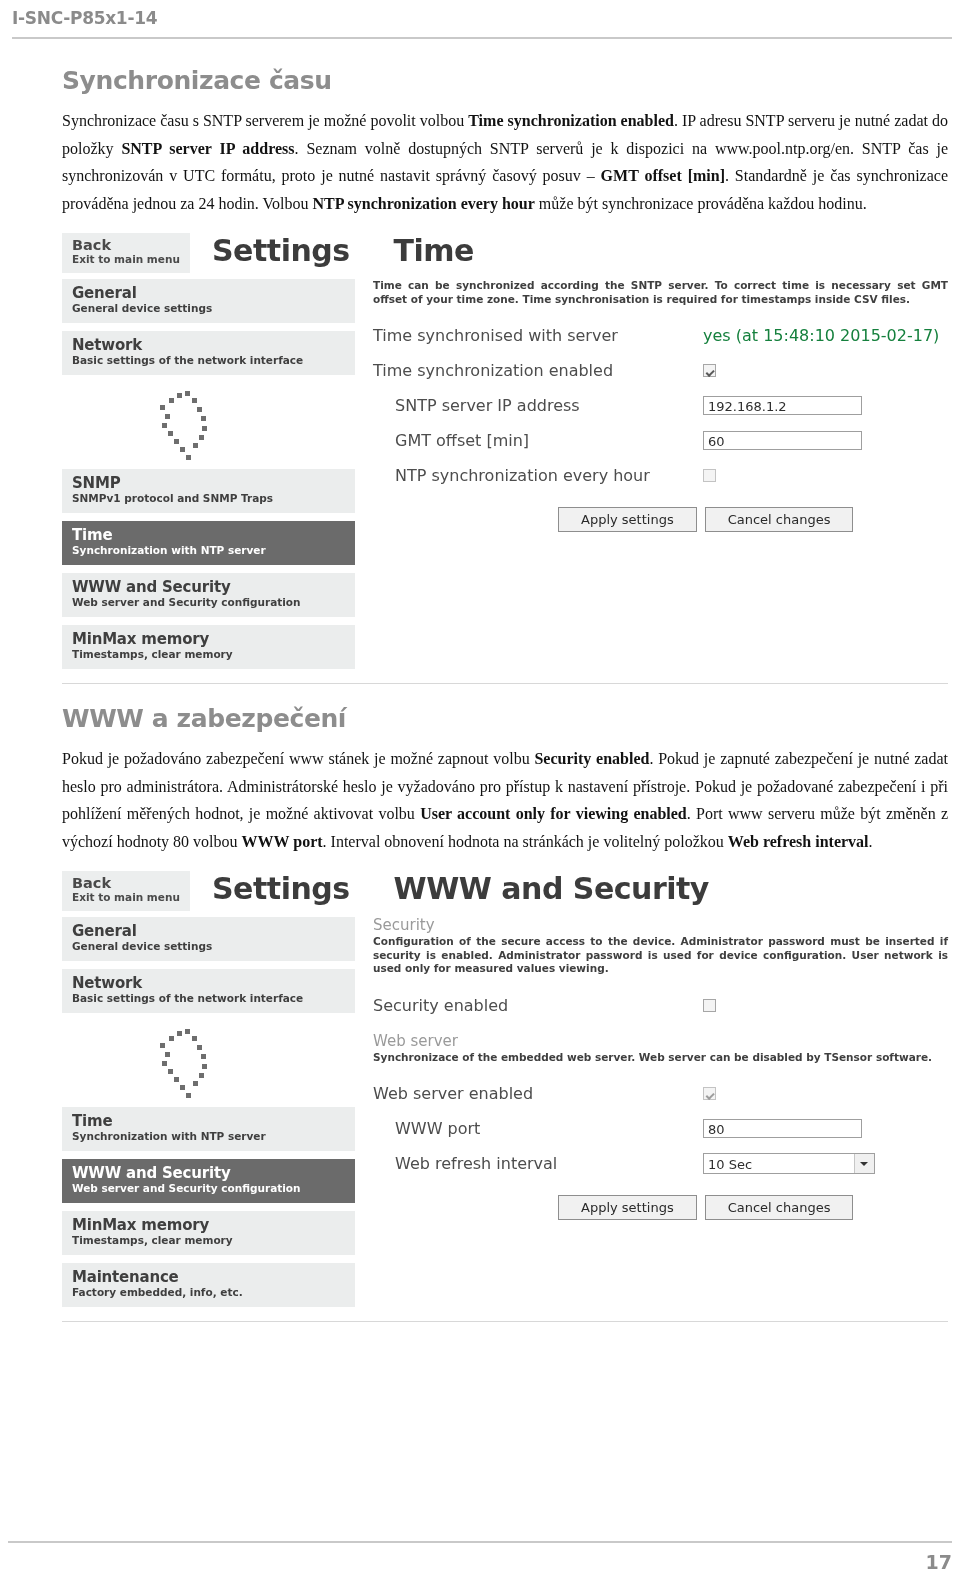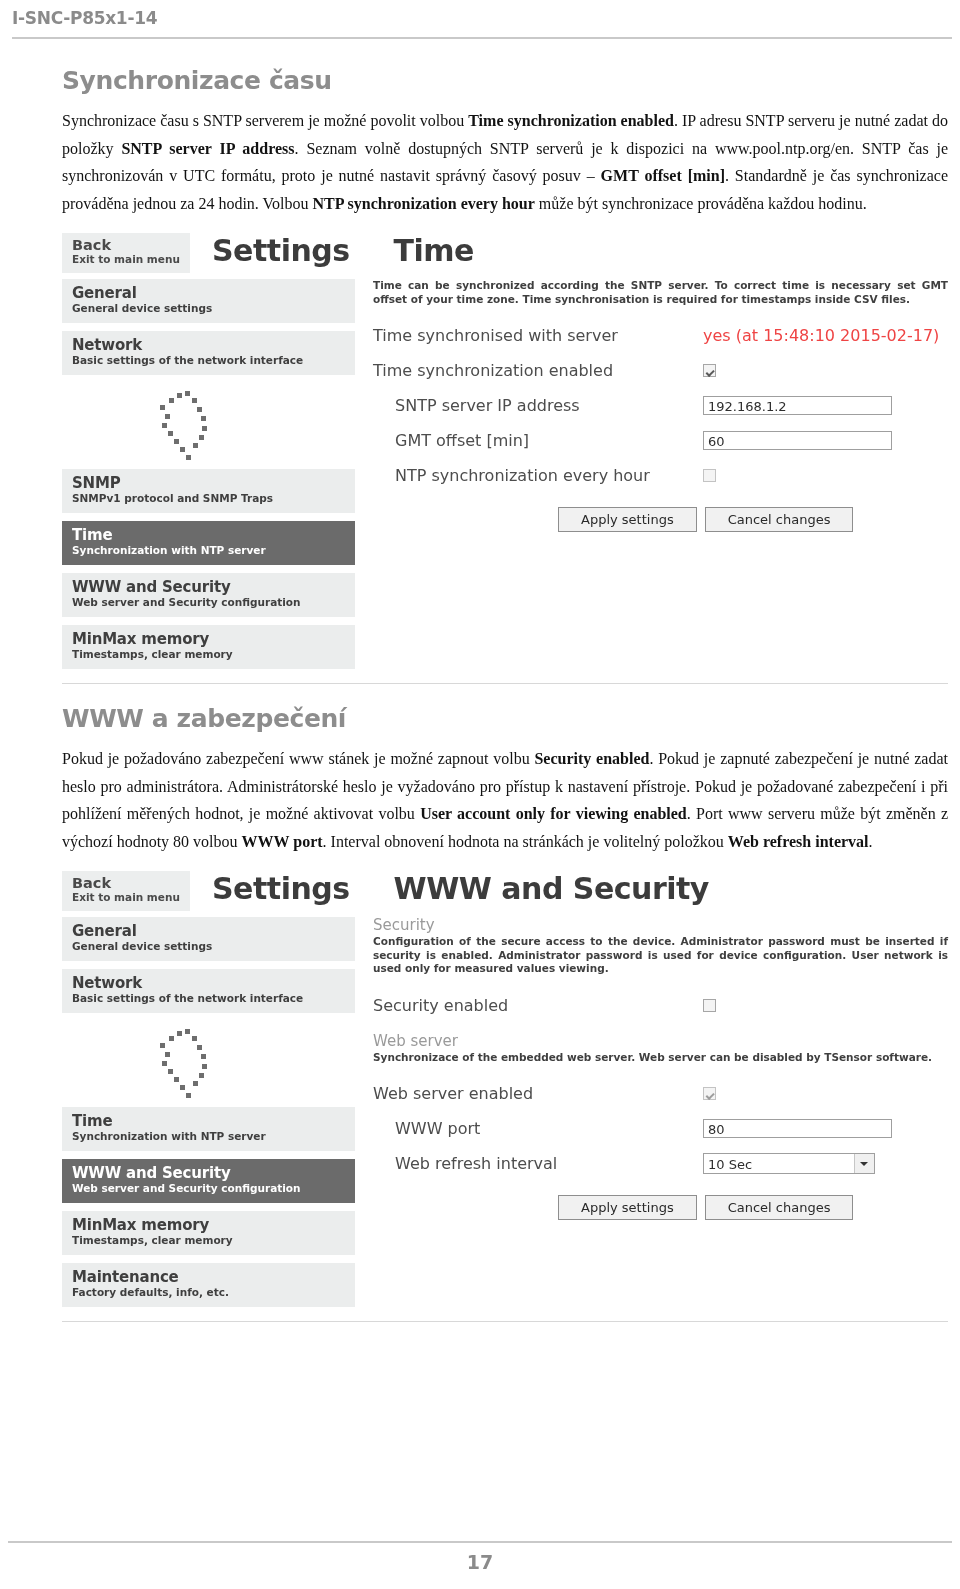--- a/index.html
+++ b/index.html
@@ -176,21 +176,21 @@
     min-height: 35px;
   }
   .field-label {
     font-size: 16px;
     color: #4d4d4d;
     flex: 0 0 330px;
   }
   .field-label.indent { padding-left: 22px; flex-basis: 308px; }
   .field-value {
     font-size: 16px;
-    color: #ef4444;
+    color: #15803d;
   }
 
   .cbx {
     width: 13px;
     height: 13px;
     border: 1px solid #a6a6a6;
     background: #f4f4f4;
     box-sizing: border-box;
     display: inline-block;
     position: relative;
@@ -206,21 +206,21 @@
     border-bottom: 2px solid #5a5a5a;
     transform: rotate(-45deg);
   }
   .cbx.checked.light::after {
     border-left-color: #9d9d9d;
     border-bottom-color: #9d9d9d;
   }
   .cbx.light { border-color: #c3c3c3; }
 
   .txtfield {
-    width: 189px;
+    width: 159px;
     height: 19px;
     border: 1px solid #9f9f9f;
     background: #ffffff;
     font-size: 13px;
     color: #2e2e2e;
     padding: 0 0 0 4px;
     line-height: 19px;
     box-sizing: border-box;
     font-family: "DejaVu Sans", sans-serif;
   }
@@ -271,21 +271,21 @@
     padding: 0 22px;
     box-sizing: border-box;
   }
 
   
   .page-footer {
     position: absolute;
     left: 8px;
     right: 8px;
     bottom: 16px;
-    text-align: center;
+    text-align: right;
   }
   .footer-rule { height: 2px; background: #c9c9c9; margin-bottom: 8px; }
   .footer-num {
     font-family: "DejaVu Sans", sans-serif;
     font-weight: bold;
     font-size: 19px;
     color: #8b8b8b;
   }
 </style>
 </head>
@@ -458,21 +458,21 @@
         <div class="nav-item active">
           <div class="nt">WWW and Security</div>
           <div class="ns">Web server and Security configuration</div>
         </div>
         <div class="nav-item">
           <div class="nt">MinMax memory</div>
           <div class="ns">Timestamps, clear memory</div>
         </div>
         <div class="nav-item">
           <div class="nt">Maintenance</div>
-          <div class="ns">Factory defaults, info, etc.</div>
+          <div class="ns">Factory embedded, info, etc.</div>
         </div>
       </div>
 
       <div class="ui-panel">
 
         <div class="panel-group-title">Security</div>
         <div class="panel-desc">Configuration of the secure access to the device. Administrator password must be inserted if security is enabled. Administrator password is used for device configuration. User network is used only for measured values viewing.</div>
 
         <div class="field-row">
           <div class="field-label">Security enabled</div>

